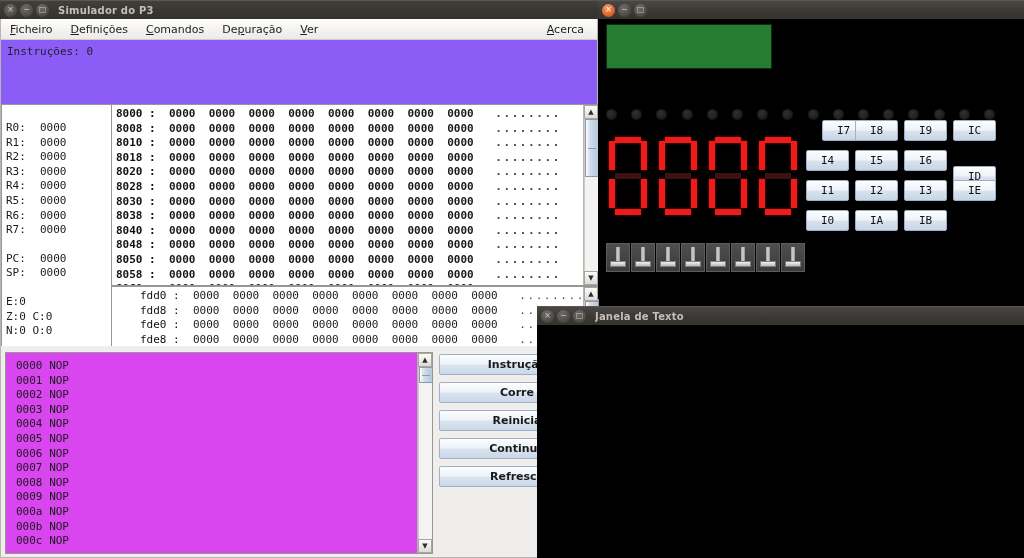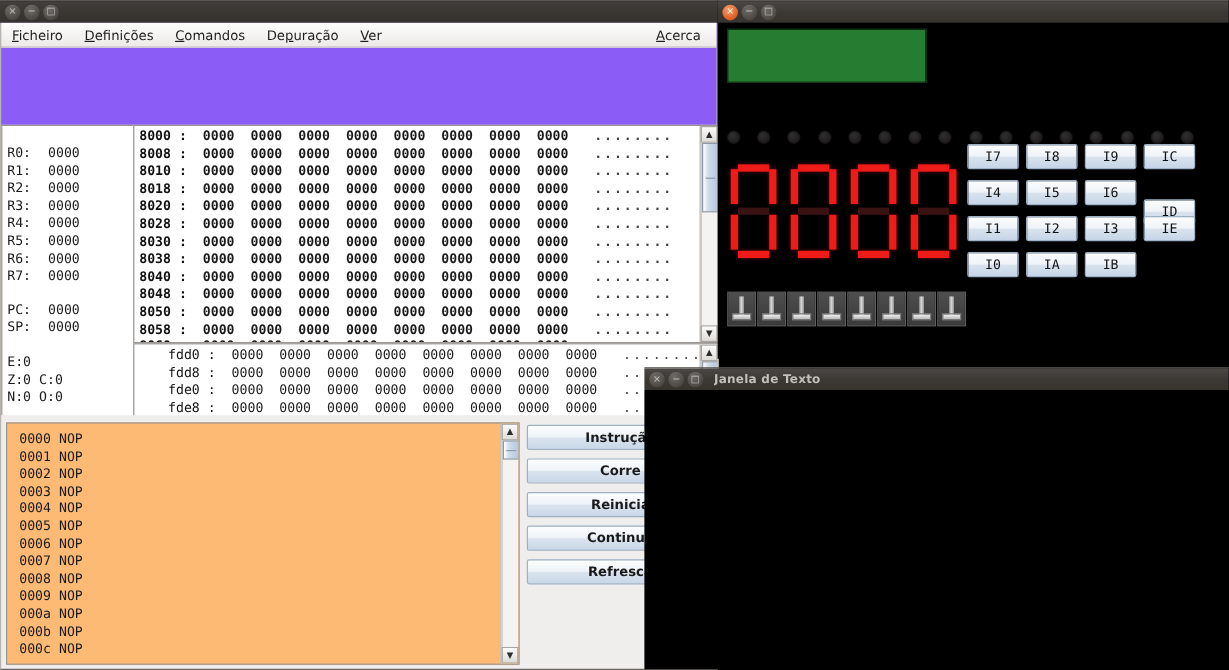--- a/index.html
+++ b/index.html
@@ -132,21 +132,21 @@
     border: 1px solid #8d9aa8;
   }
   .sbthumb .grip { position:absolute; left:2px; right:2px; top:50%; height:1px; background:#8d9aa8; }
 
   
   #bottomwin { position: absolute; left: 0; top: 346px; width: 598px; height: 212px; }
   #bottomwin .bbody { width: 598px; height: 212px; background: #efeeec; position: relative;
     border: 1px solid #b8b5b0; border-top: none; }
   .codepane {
     position: absolute; left: 4px; top: 6px; width: 428px; height: 202px;
-    background: #fdba74; border: 1px solid #9a9691; overflow: hidden;
+    background: #d946ef; border: 1px solid #9a9691; overflow: hidden;
   }
   .codelist {
     font-family: "DejaVu Sans Mono", monospace;
     font-size: 11px; color: #1a1a1a;
     padding: 6px 0 0 10px; line-height: 14.6px; white-space: pre;
   }
   .btncol { position: absolute; left: 438px; top: 8px; width: 156px; }
   .jbtn {
     height: 21px; margin-bottom: 7px;
     background: linear-gradient(to bottom,#fcfdfe 0%,#eef3f8 48%,#dae4ef 52%,#c9d7e8 100%);
@@ -224,36 +224,38 @@
         <div class="wbtn close">
             <i>×</i>
           </div>
         <div class="wbtn">
             <i>−</i>
           </div>
         <div class="wbtn">
             <i>□</i>
           </div>
       </div>
+      <div class="wtitle">Simulador do P3</div>
     </div>
 
     <div class="body">
 
       <div class="menubar">
         <div class="menuitem"><u>F</u><span>icheiro</span></div>
         <div class="menuitem"><u>D</u><span>efinições</span></div>
         <div class="menuitem"><u>C</u><span>omandos</span></div>
         <div class="menuitem">De<u>p</u><span>uração</span></div>
         <div class="menuitem"><u>V</u><span>er</span></div>
         <div class="menu-right">
           <div class="menuitem"><u>A</u><span>cerca</span></div>
         </div>
       </div>
 
       <div class="statusline">
+        <div><span>Instruções:</span> <span>0</span></div>
       </div>
 
       <div class="midsplit">
         <div class="regpane" id="regpane">
             <div class="regrow"><span class="k">R0:</span><span>0000</span></div>
             <div class="regrow"><span class="k">R1:</span><span>0000</span></div>
             <div class="regrow"><span class="k">R2:</span><span>0000</span></div>
             <div class="regrow"><span class="k">R3:</span><span>0000</span></div>
             <div class="regrow"><span class="k">R4:</span><span>0000</span></div>
             <div class="regrow"><span class="k">R5:</span><span>0000</span></div>
@@ -388,21 +390,21 @@
           </div>
           <div class="sw">
             <span class="stem"></span>
             <span class="knob"></span>
           </div>
         </div>
     </div>
   </div>
 
   <div class="ibtns" id="ibtns">
-      <div class="ibtn" style="left: 0px; top: 0px;">I7</div>
+      <div class="ibtn" style="left: 16px; top: 0px;">I7</div>
       <div class="ibtn" style="left: 49px; top: 0px;">I8</div>
       <div class="ibtn" style="left: 98px; top: 0px;">I9</div>
       <div class="ibtn" style="left: 147px; top: 0px;">IC</div>
       <div class="ibtn" style="left: 0px; top: 30px;">I4</div>
       <div class="ibtn" style="left: 49px; top: 30px;">I5</div>
       <div class="ibtn" style="left: 98px; top: 30px;">I6</div>
       <div class="ibtn" style="left: 147px; top: 30px; margin-top: 16px;">ID</div>
       <div class="ibtn" style="left: 0px; top: 60px;">I1</div>
       <div class="ibtn" style="left: 49px; top: 60px;">I2</div>
       <div class="ibtn" style="left: 98px; top: 60px;">I3</div>

